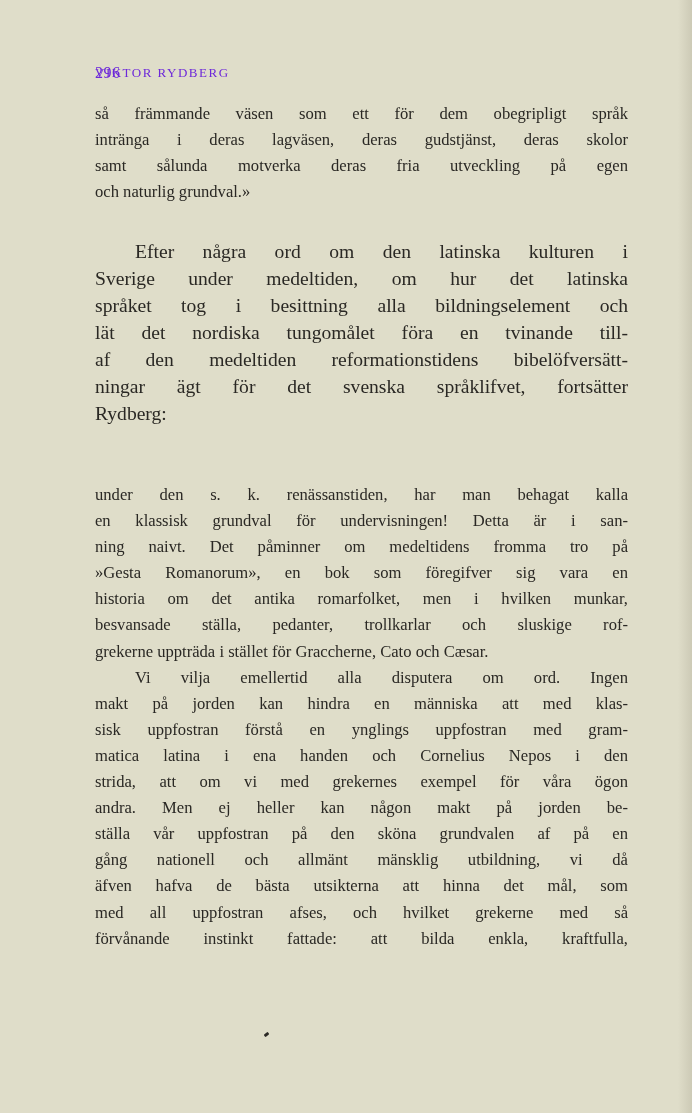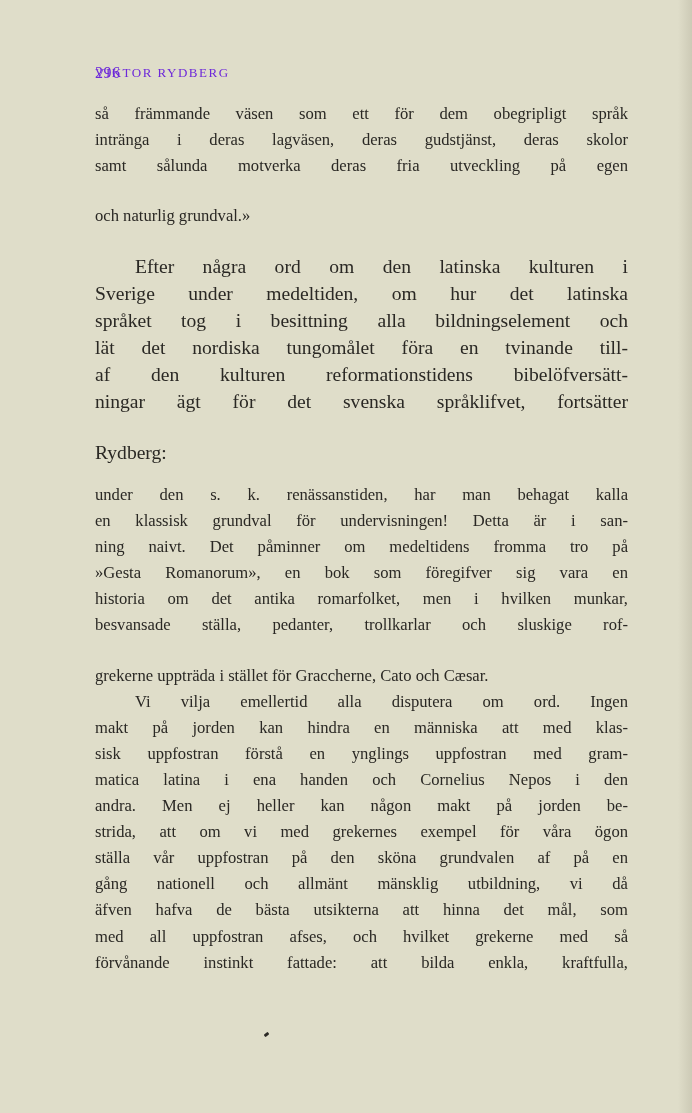--- a/index.html
+++ b/index.html
@@ -55,37 +55,36 @@
     }
     .line {
       display: block;
       white-space: nowrap;
       text-align: justify;
       text-align-last: justify;
       overflow: hidden;
     }
     .line.last {
       text-align-last: left;
-      margin-top: 24px;
     }
     .line.indent {
       padding-left: 40px;
     }
     .small .line {
       font-size: 16.6px;
       height: 26.1px;
       line-height: 26.1px;
     }
     .large .line {
       font-size: 19.6px;
       height: 27px;
       line-height: 27px;
     }
     #quote-end { top: 101px; }
-    #paragraph-efter { top: 253px; }
+    #paragraph-efter { top: 238px; }
     #quote-main { top: 482px; }
     .speck {
       position: absolute;
       width: 5px;
       height: 3px;
       background: #2b2925;
       transform: rotate(-40deg);
       border-radius: 1px;
     }
   </style>
@@ -104,39 +103,39 @@
   <span class="line">intränga i deras lagväsen, deras gudstjänst, deras skolor</span>
   <span class="line">samt sålunda motverka deras fria utveckling på egen</span>
   <span class="line last">och naturlig grundval.»</span>
 </div>
 
 <div class="block large" id="paragraph-efter">
   <span class="line indent">Efter några ord om den latinska kulturen i</span>
   <span class="line">Sverige under medeltiden, om hur det latinska</span>
   <span class="line">språket tog i besittning alla bildningselement och</span>
   <span class="line">lät det nordiska tungomålet föra en tvinande till-</span>
-  <span class="line">af den kulturen reformationstidens bibelöfversätt-</span>
+  <span class="line">af den medeltiden reformationstidens bibelöfversätt-</span>
   <span class="line">ningar ägt för det svenska språklifvet, fortsätter</span>
   <span class="line last">Rydberg:</span>
 </div>
 
 <div class="block small" id="quote-main">
   <span class="line">under den s. k. renässanstiden, har man behagat kalla</span>
   <span class="line">en klassisk grundval för undervisningen! Detta är i san-</span>
   <span class="line">ning naivt. Det påminner om medeltidens fromma tro på</span>
   <span class="line">»Gesta Romanorum», en bok som föregifver sig vara en</span>
   <span class="line">historia om det antika romarfolket, men i hvilken munkar,</span>
   <span class="line">besvansade ställa, pedanter, trollkarlar och sluskige rof-</span>
   <span class="line last">grekerne uppträda i stället för Graccherne, Cato och Cæsar.</span>
   <span class="line indent">Vi vilja emellertid alla disputera om ord. Ingen</span>
   <span class="line">makt på jorden kan hindra en människa att med klas-</span>
   <span class="line">sisk uppfostran förstå en ynglings uppfostran med gram-</span>
   <span class="line">matica latina i ena handen och Cornelius Nepos i den</span>
+  <span class="line">strida, att om vi med grekernes exempel för våra ögon</span>
   <span class="line">andra. Men ej heller kan någon makt på jorden be-</span>
-  <span class="line">strida, att om vi med grekernes exempel för våra ögon</span>
   <span class="line">ställa vår uppfostran på den sköna grundvalen af på en</span>
   <span class="line">gång nationell och allmänt mänsklig utbildning, vi då</span>
   <span class="line">äfven hafva de bästa utsikterna att hinna det mål, som</span>
   <span class="line">med all uppfostran afses, och hvilket grekerne med så</span>
   <span class="line">förvånande instinkt fattade: att bilda enkla, kraftfulla,</span>
 </div>
 
 <div class="speck" style="left:264px; top:1033px;"></div>
 
 </body></html>

